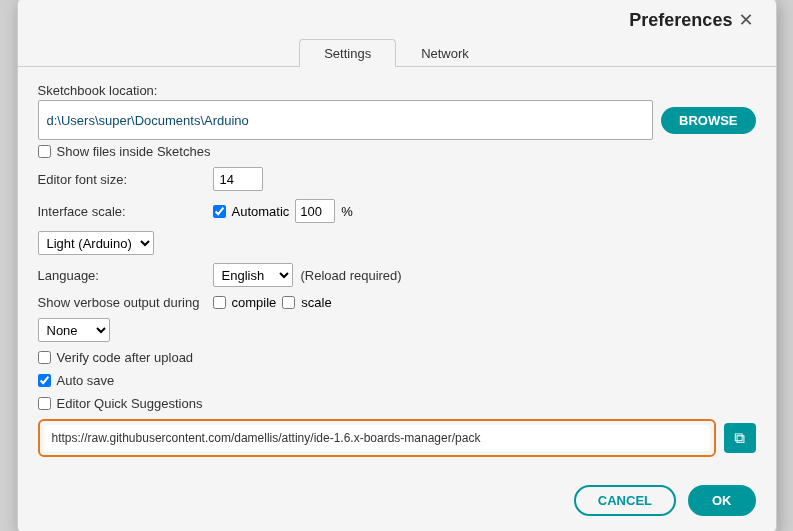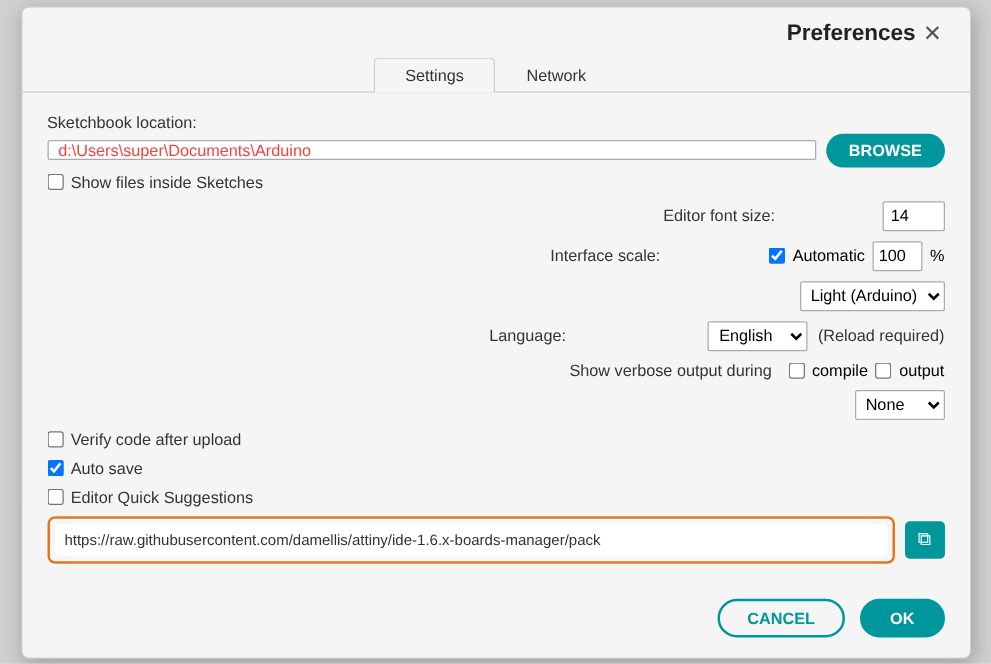--- a/index.html
+++ b/index.html
@@ -68,46 +68,45 @@
       font-weight: 400;
     }
     .content {
       padding: 16px 20px;
       flex: 1;
     }
     .form-row {
       display: flex;
       align-items: center;
       margin-bottom: 8px;
-      justify-content: flex-end;
     }
     .label {
       min-width: 175px;
       color: #333;
       font-size: 13px;
     }
     .sketchbook-label {
       font-size: 13px;
       color: #333;
       margin-bottom: 2px;
     }
     .sketchbook-path-row {
       display: flex;
       align-items: center;
       gap: 8px;
       margin-bottom: 4px;
     }
     .path-input {
       flex: 1;
-      height: 16px;
+      height: 40px;
       border: 1px solid #aaa;
       background: #fff;
       padding: 0 8px;
       font-size: 13px;
-      color: #ef4444;
+      color: #0c4a6e;
       border-radius: 2px;
     }
     .browse-btn {
       background: #00979c;
       color: #fff;
       border: none;
       border-radius: 20px;
       padding: 6px 18px;
       font-size: 13px;
       font-weight: bold;
@@ -303,21 +302,21 @@
       </select>
       <span class="reload-note">(Reload required)</span>
     </div>
 
     <div class="form-row">
       <span class="label">Show verbose output during</span>
       <div class="verbose-row">
         <input type="checkbox" id="verboseCompile" style="">
         <label for="verboseCompile">compile</label>
         <input type="checkbox" id="verboseUpload" style="">
-        <label for="verboseUpload">output</label>
+        <label for="verboseUpload">scale</label>
       </div>
     </div>
 
     <div class="form-row">
       <div class="compiler-row">
         <select class="select-box">
           <option>None</option>
           <option>Default</option>
           <option>More</option>
           <option>All</option>

